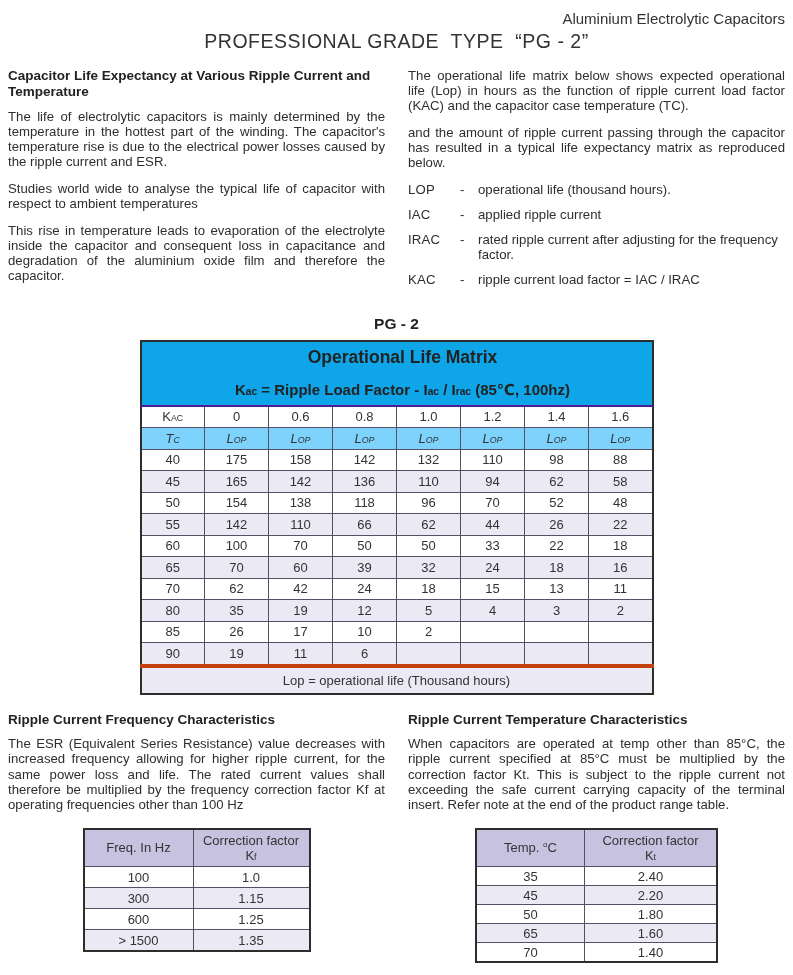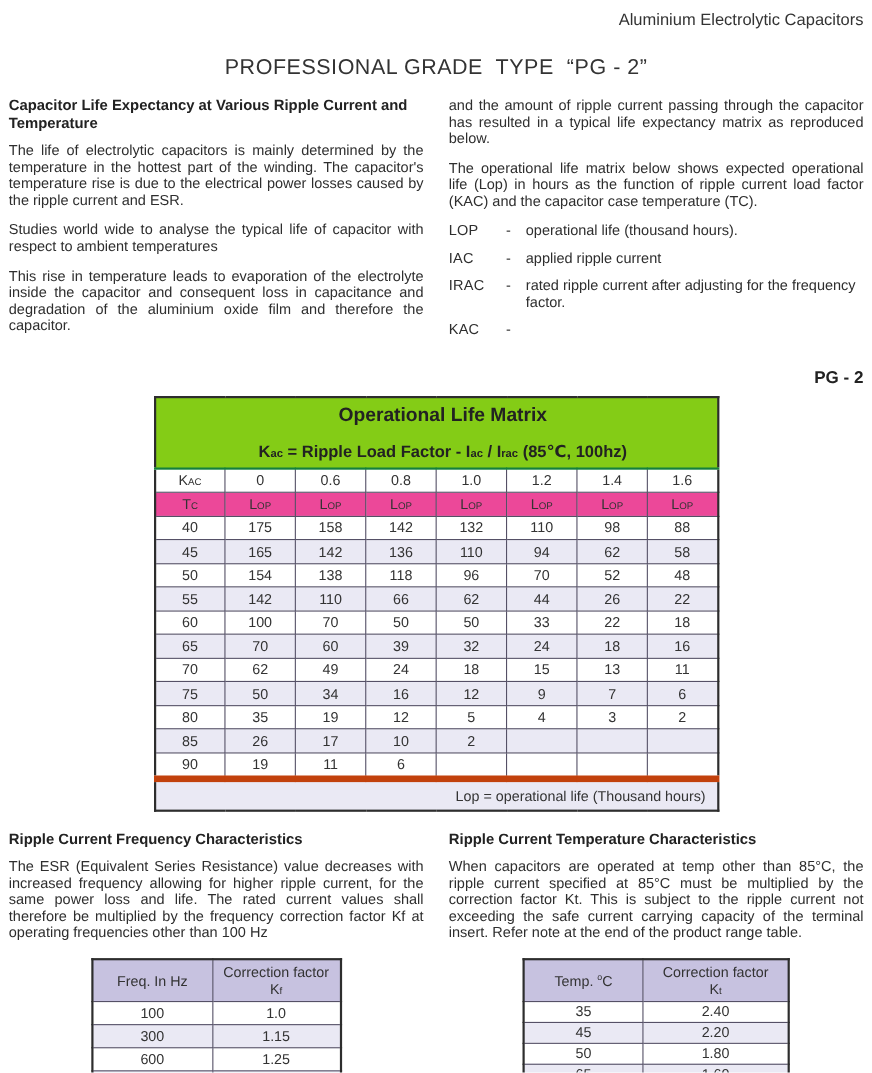--- a/index.html
+++ b/index.html
@@ -7,49 +7,49 @@
     width:793px;height:975px;
     font-family:"Liberation Sans","DejaVu Sans",sans-serif;
     color:#2e2e2e;
     -webkit-font-smoothing:antialiased;
     overflow:hidden;
   }
   .page{padding:6px 8px 0 8px;}
 
   
   .title1{text-align:right;font-size:15px;margin-top:4px;color:#333;}
-  .title2{text-align:center;font-size:19.5px;margin-top:23px;letter-spacing:.5px;white-space:pre-wrap;color:#333;}
+  .title2{text-align:center;font-size:19.5px;margin-top:3px;letter-spacing:.5px;white-space:pre-wrap;color:#333;}
 
   
   .cols{display:grid;grid-template-columns:1fr 1fr;column-gap:23px;margin-top:15px;}
   h3.sec{font-size:13.5px;font-weight:bold;margin:0 0 9px 0;line-height:1.18;color:#222;}
   p.body{font-size:13.2px;line-height:1.14;text-align:justify;margin:0 0 12px 0;}
   p.body:last-child{margin-bottom:0;}
 
   .defs{margin-top:2px;}
   .def-row{display:grid;grid-template-columns:52px 18px 1fr;font-size:13.2px;line-height:1.14;margin-bottom:10px;}
   .def-term{letter-spacing:.2px;}
 
   
-  .pg2-label{text-align:right;font-weight:bold;font-size:15.5px;margin:17px 0 7px 0;color:#222;}
+  .pg2-label{text-align:center;font-weight:bold;font-size:15.5px;margin:17px 0 7px 0;color:#222;}
   table{border-collapse:collapse;}
   .matrix{width:514px;margin:0 auto;border:2px solid #2d2d2d;table-layout:fixed;}
   .matrix td,.matrix th{border:1px solid #555066;font-size:13px;text-align:center;padding:2px 3px;height:16.5px;color:#333;}
   .matrix .mhead{
-    background:#84cc16;border-bottom:2px solid #15803d;
+    background:#0ea5e9;border-bottom:2px solid #4c1d95;
     padding:5px 4px 6px 16px;height:auto;
   }
   .mh-title{font-size:17.5px;font-weight:bold;color:#222;}
   .mh-sub{font-size:15px;font-weight:bold;margin-top:13px;white-space:pre-wrap;color:#222;}
   .sm{font-size:68%;}
-  .matrix thead tr.shaded td{background:#ec4899;}
+  .matrix thead tr.shaded td{background:#7dd3fc;font-style:italic;}
   .matrix tbody tr:nth-child(even) td{background:#eae9f4;}
   .matrix tfoot .mfoot{
-    background:#eae9f4;text-align:right;padding:5px 10px;font-size:13px;
-    border-top:6px solid #c2410c;height:auto;
+    background:#eae9f4;text-align:center;padding:5px 10px;font-size:13px;
+    border-top:4px solid #c2410c;height:auto;
   }
 
   
   .bottom{margin-top:17px;}
   .small-table{border:2px solid #2d2d2d;margin:16px auto 0 auto;table-layout:fixed;}
   .small-table th,.small-table td{border:1px solid #555066;font-size:13px;color:#333;text-align:center;}
   .small-table th{background:#c7c2e0;font-weight:normal;padding:3px 2px;line-height:1.18;}
   .small-table td{padding:2.5px 2px;}
   .small-table tbody tr:nth-child(even) td{background:#eae9f4;}
   .freq-table{width:228px;}
@@ -68,41 +68,42 @@
   <div class="title2">PROFESSIONAL GRADE  TYPE  “PG - 2”</div>
 
   <div class="cols">
     <div>
       <h3 class="sec">Capacitor Life Expectancy at Various Ripple Current and Temperature</h3>
       <p class="body">The life of electrolytic capacitors is mainly determined by the temperature in the hottest part of the winding. The capacitor's temperature rise is due to the electrical power losses caused by the ripple current and ESR.</p>
       <p class="body">Studies world wide to analyse the typical life of capacitor with respect to ambient temperatures</p>
       <p class="body">This rise in temperature leads to evaporation of the electrolyte inside the capacitor and consequent loss in capacitance and degradation of the aluminium oxide film and therefore the capacitor.</p>
     </div>
     <div>
+      <p class="body">The operational life matrix below shows expected operational life (Lop) in hours as the function of ripple current load factor (KAC) and the capacitor case temperature (TC).</p>
       <p class="body">and the amount of ripple current passing through the capacitor has resulted in a typical life expectancy matrix as reproduced below.</p>
-      <p class="body">The operational life matrix below shows expected operational life (Lop) in hours as the function of ripple current load factor (KAC) and the capacitor case temperature (TC).</p>
       <div class="defs">
         <div class="def-row">
           <span class="def-term">LOP</span>
           <span>-</span>
           <span>operational life (thousand hours).</span>
         </div>
         <div class="def-row">
           <span class="def-term">IAC</span>
           <span>-</span>
           <span>applied ripple current</span>
         </div>
         <div class="def-row">
           <span class="def-term">IRAC</span>
           <span>-</span>
           <span>rated ripple current after adjusting for the frequency factor.</span>
         </div>
         <div class="def-row">
           <span class="def-term">KAC</span>
           <span>-</span>
+          <span>ripple current load factor = IAC / IRAC</span>
         </div>
       </div>
     </div>
   </div>
 
   <div class="pg2-label">PG - 2</div>
 
   <table class="matrix">
     <thead>
       <tr>
@@ -189,36 +190,26 @@
           <td>60</td>
           <td>39</td>
           <td>32</td>
           <td>24</td>
           <td>18</td>
           <td>16</td>
         </tr>
         <tr>
           <td>70</td>
           <td>62</td>
-          <td>49</td>
+          <td>42</td>
           <td>24</td>
           <td>18</td>
           <td>15</td>
           <td>13</td>
           <td>11</td>
-        </tr>
-        <tr>
-          <td>75</td>
-          <td>50</td>
-          <td>34</td>
-          <td>16</td>
-          <td>12</td>
-          <td>9</td>
-          <td>7</td>
-          <td>6</td>
         </tr>
         <tr>
           <td>80</td>
           <td>35</td>
           <td>19</td>
           <td>12</td>
           <td>5</td>
           <td>4</td>
           <td>3</td>
           <td>2</td>

